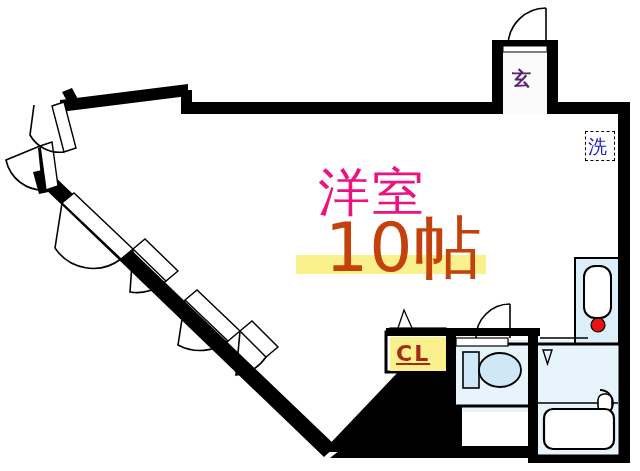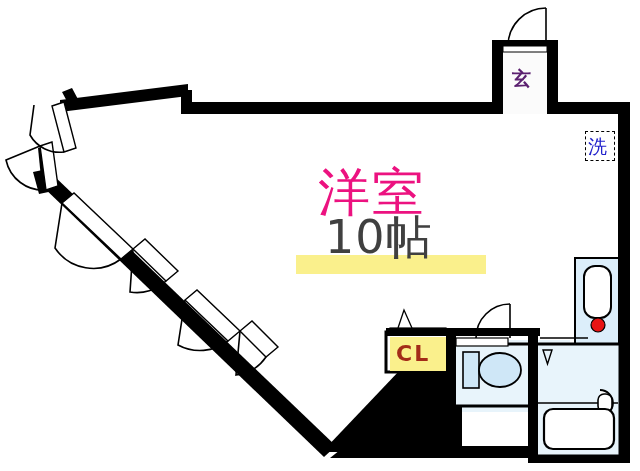--- a/index.html
+++ b/index.html
@@ -43,22 +43,22 @@
     left: 318px;
     top: 166px;
     font-size: 52px;
     color: #ec1280;
     letter-spacing: 2px;
     font-family: Liberation Sans, sans-serif;
   }
   #room-size-label {
     left: 325px;
     top: 214px;
-    font-size: 46px;
-    color: #404040;
+    font-size: 68px;
+    color: #c2410c;
     letter-spacing: 1px;
     font-family: "DejaVu Sans", sans-serif;
   }
   #room-highlight-bar {
     position: absolute;
     left: 296px;
     top: 255px;
     width: 190px;
     height: 19px;
     background: #faf08c;
@@ -99,20 +99,21 @@
     background: #faf08c;
   }
   #closet-label {
     left: 396px;
     top: 343px;
     font-size: 22px;
     color: #a32b18;
     font-weight: bold;
     letter-spacing: 2px;
     font-family: "DejaVu Sans", sans-serif;
+    text-decoration: underline;
   }
 </style>
 </head>
 <body>
 
 <div id="floorplan-root">
 
   <svg id="floorplan-svg" viewBox="0 0 640 471" xmlns="http://www.w3.org/2000/svg">
 
     <g>

